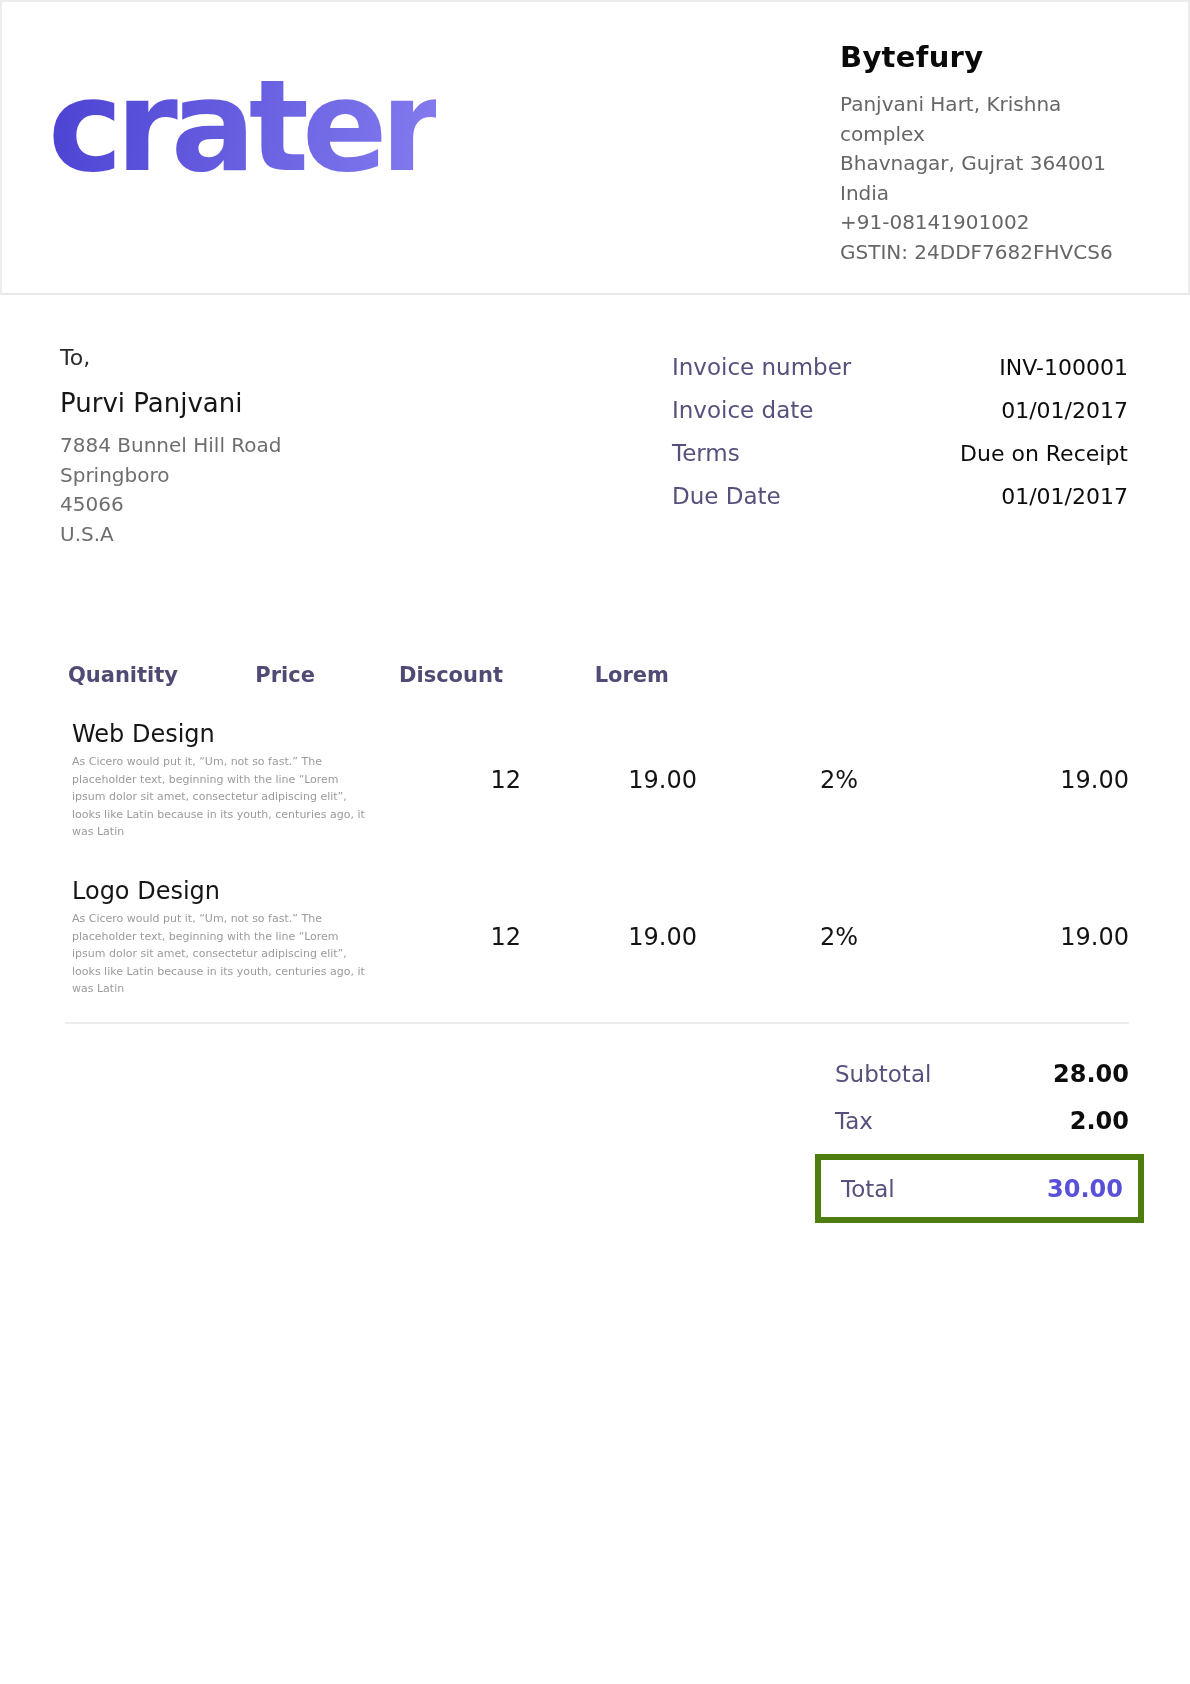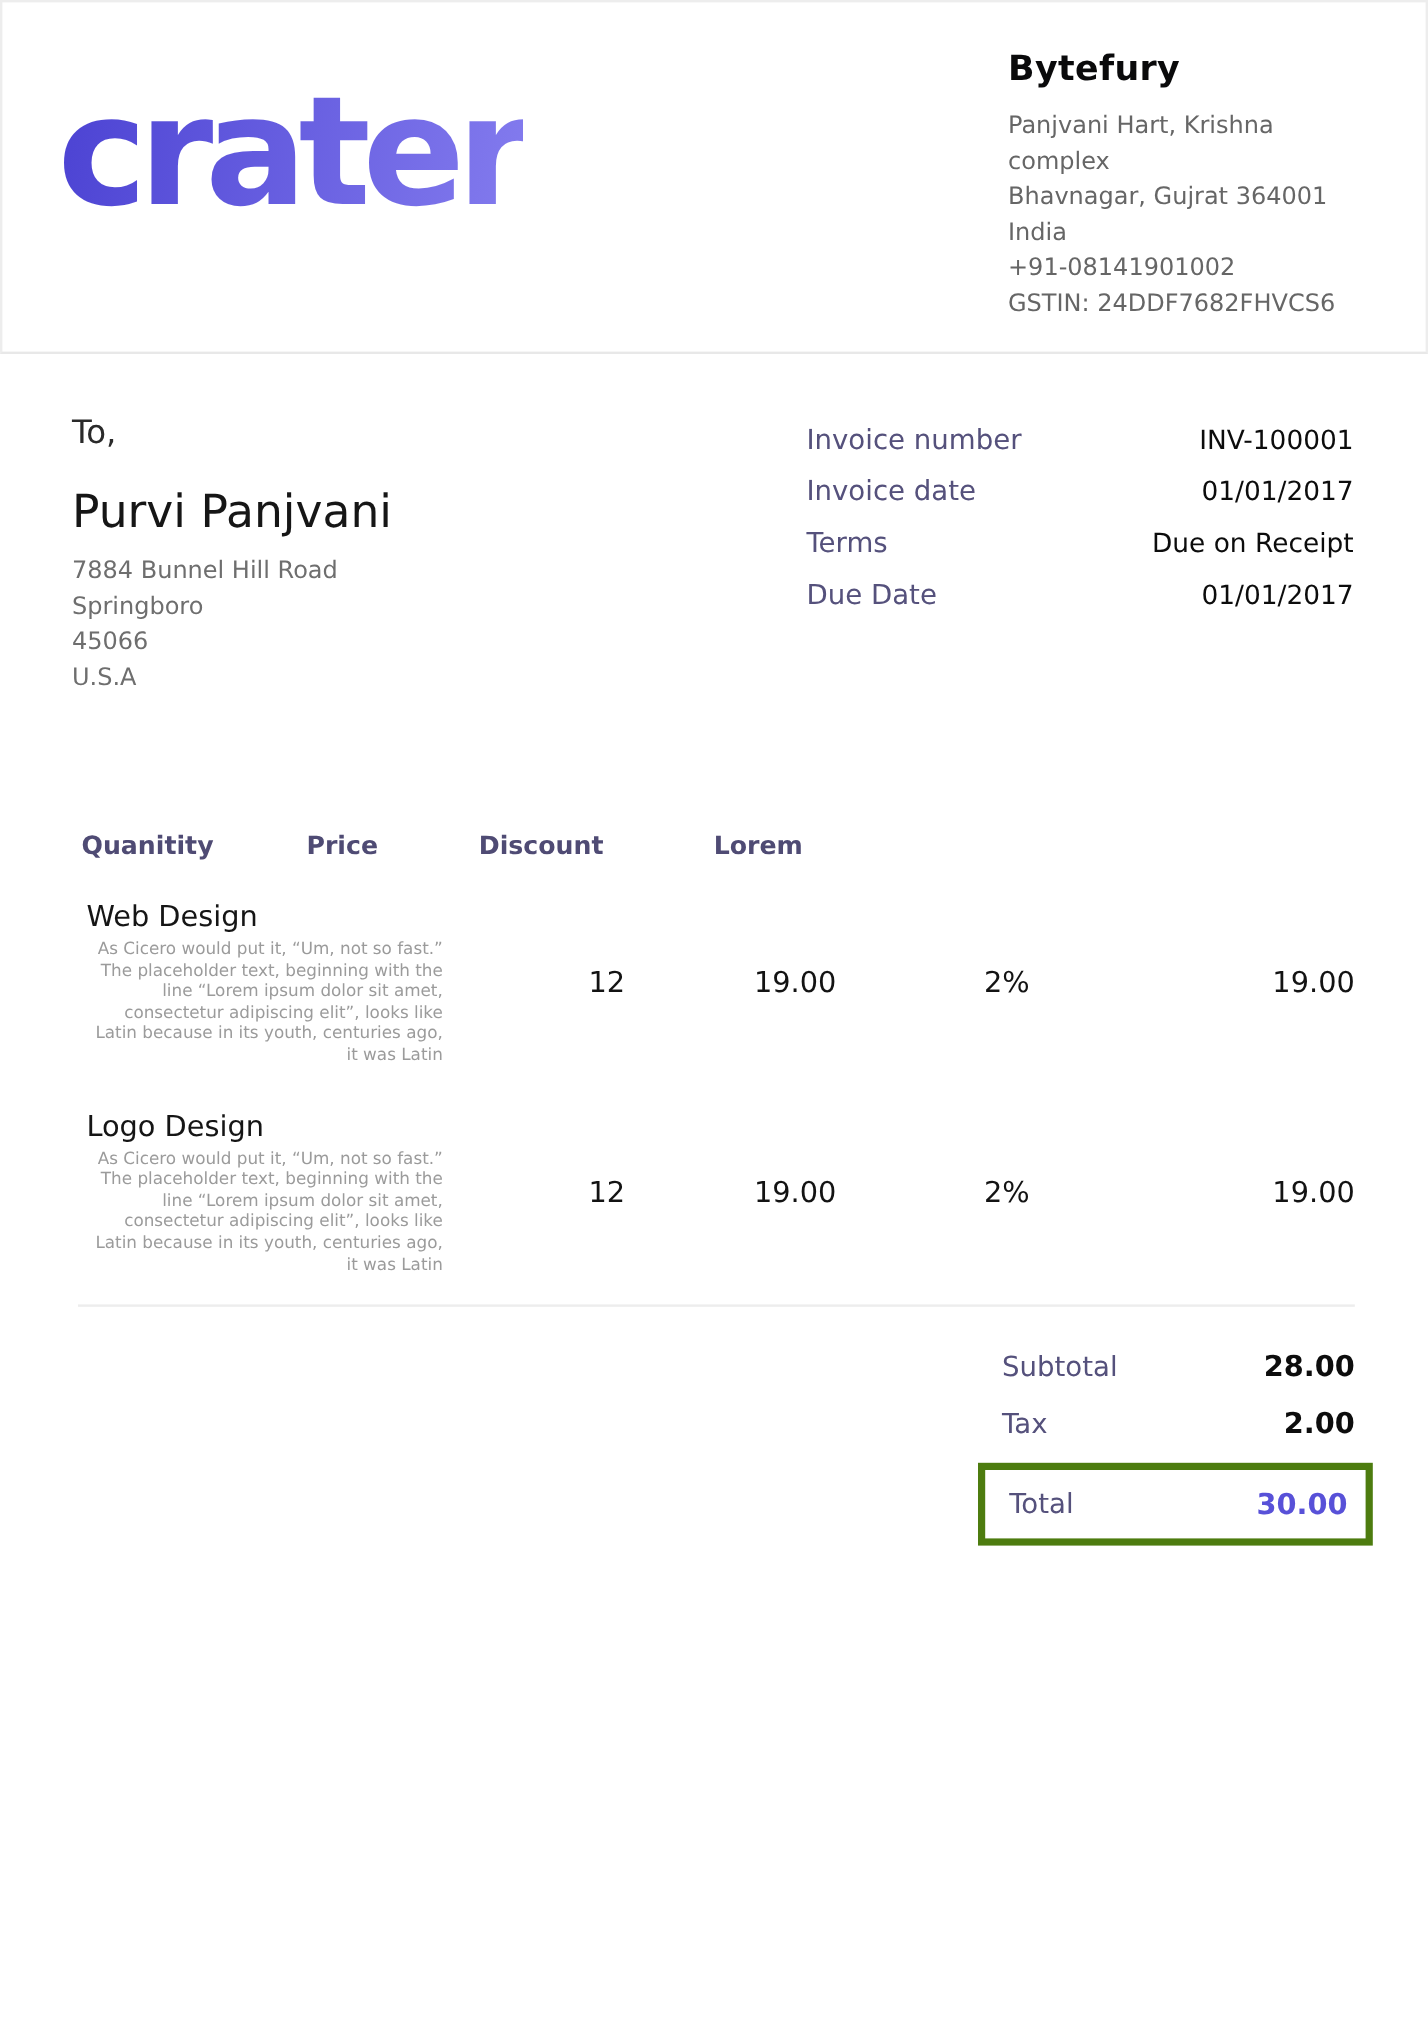--- a/index.html
+++ b/index.html
@@ -26,42 +26,42 @@
     background:linear-gradient(100deg,#4e45d4 5%,#837bee 95%);
     -webkit-background-clip:text; background-clip:text;
     -webkit-text-fill-color:transparent;
   }
   .company { margin-top:38px; width:298px; }
   .company-name { font-size:29px; font-weight:bold; color:#0a0a0b; margin-bottom:16px; letter-spacing:.3px; }
   .company-address div { font-size:20px; line-height:29.5px; color:#666; }
 
   
   .billing { display:flex; justify-content:space-between; margin:50px 62px 0 60px; }
-  .to-label { font-size:27px; color:#2a2a2a; margin-bottom:28px; }
-  .client-name { font-size:38px; color:#161616; margin-bottom:13px; }
+  .to-label { font-size:22px; color:#2a2a2a; margin-bottom:18px; }
+  .client-name { font-size:26px; color:#161616; margin-bottom:13px; }
   .client-address div { font-size:20px; line-height:29.5px; color:#6e6e6e; }
 
   .meta { width:456px; margin-top:9px; }
   .meta-row { display:flex; justify-content:space-between; align-items:baseline; margin-bottom:17px; }
   .meta-label { font-size:23px; color:#55517c; }
   .meta-value { font-size:22px; color:#0c0c0c; }
 
   
   .items { margin:114px 61px 0 65px; }
   .items-header { display:flex; font-weight:bold; font-size:21px; color:#4f4b74; }
   .c-item  { flex:1; padding-left:7px; }
   .c-qty   { width:113px; text-align:right; }
   .c-price { width:137px; text-align:right; }
   .c-disc  { width:193px; padding-left:84px; text-align:left; }
   .c-amt   { width:161px; text-align:right; }
 
   .item-row { display:flex; align-items:center; margin-top:33px;gap:39px; }
   .item-row .num { font-size:24px; color:#131313; }
   .item-name { font-size:24px; color:#151515; margin-bottom:5px; }
-  .item-desc { font-size:14px; line-height:17.6px; color:#9b9b9b; max-width:424px;text-align:right; }
+  .item-desc { font-size:11px; line-height:17.6px; color:#9b9b9b; max-width:424px; }
 
   .sep { border-bottom:2px solid #ededed; margin-top:24px; }
 
   
   .totals { width:329px; margin:36px 46px 0 auto; }
   .t-row { display:flex; justify-content:space-between; align-items:baseline; padding:0 15px 0 20px; margin-bottom:19px; }
   .t-label { font-size:23px; color:#55517c; }
   .t-value { font-size:24px; font-weight:bold; color:#0d0d0d; }
   .total-box {
     border:6px solid #4d7c0f; background:#fff;

